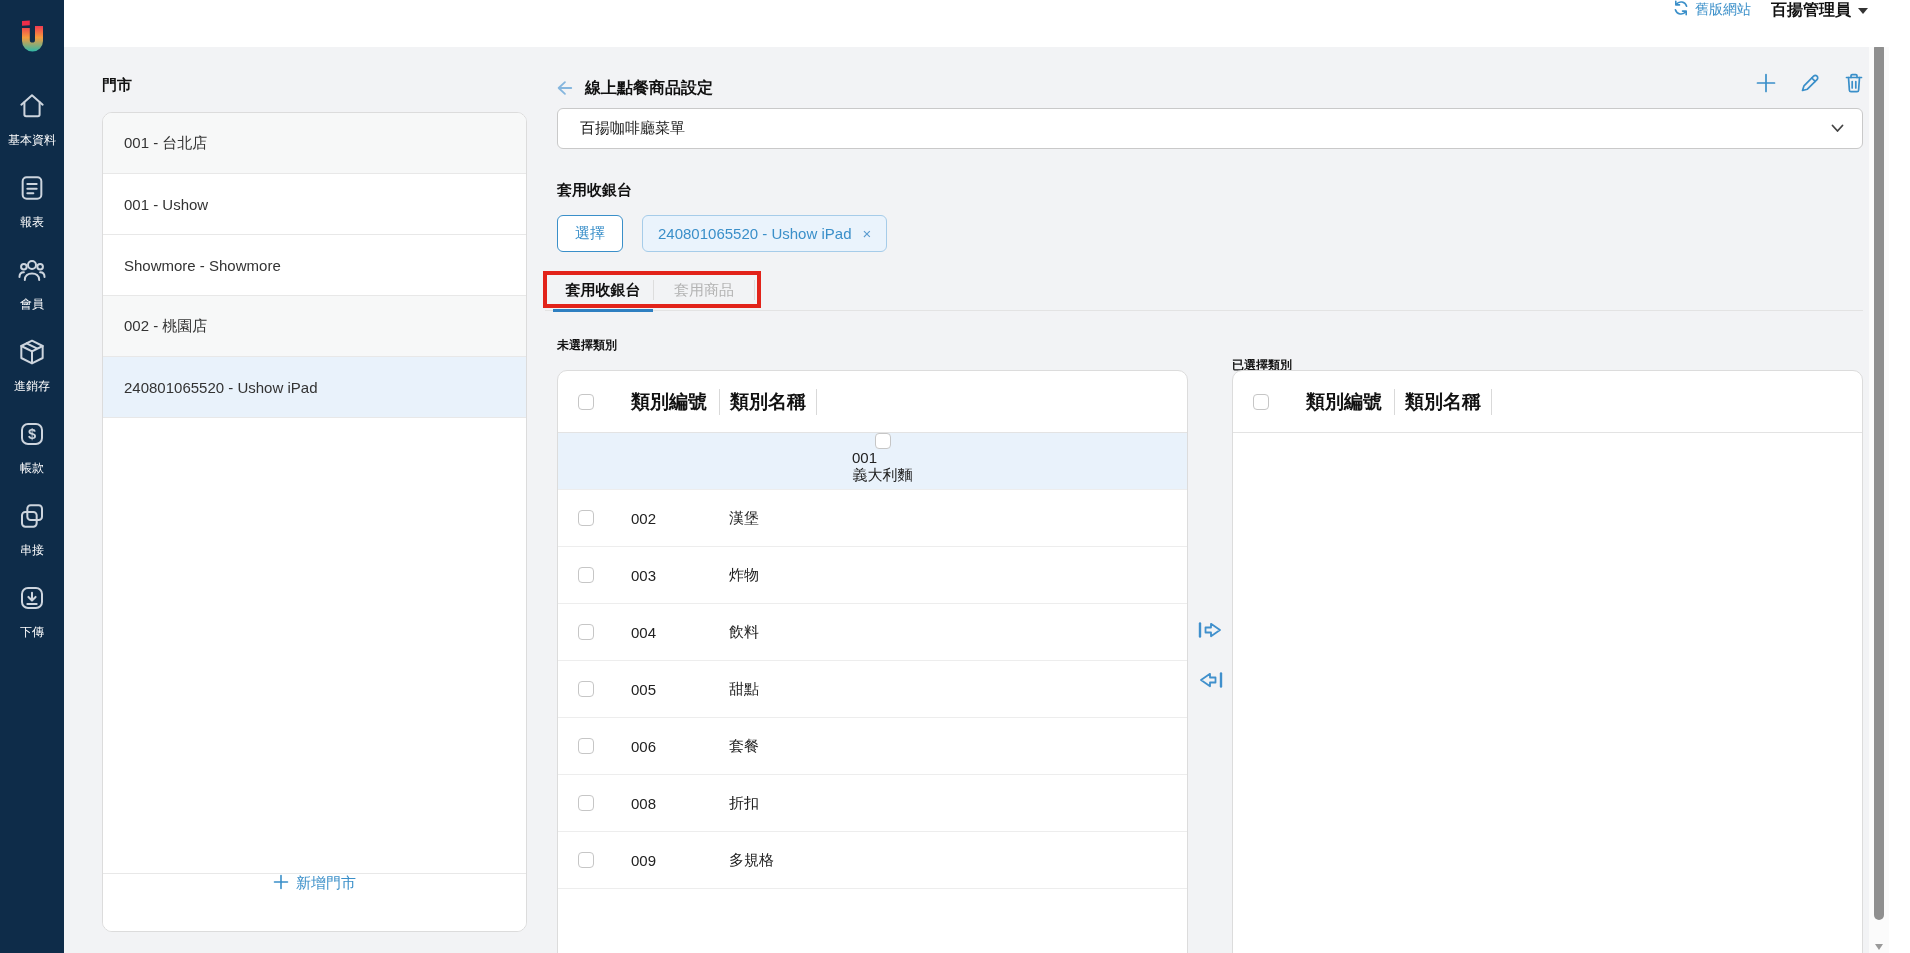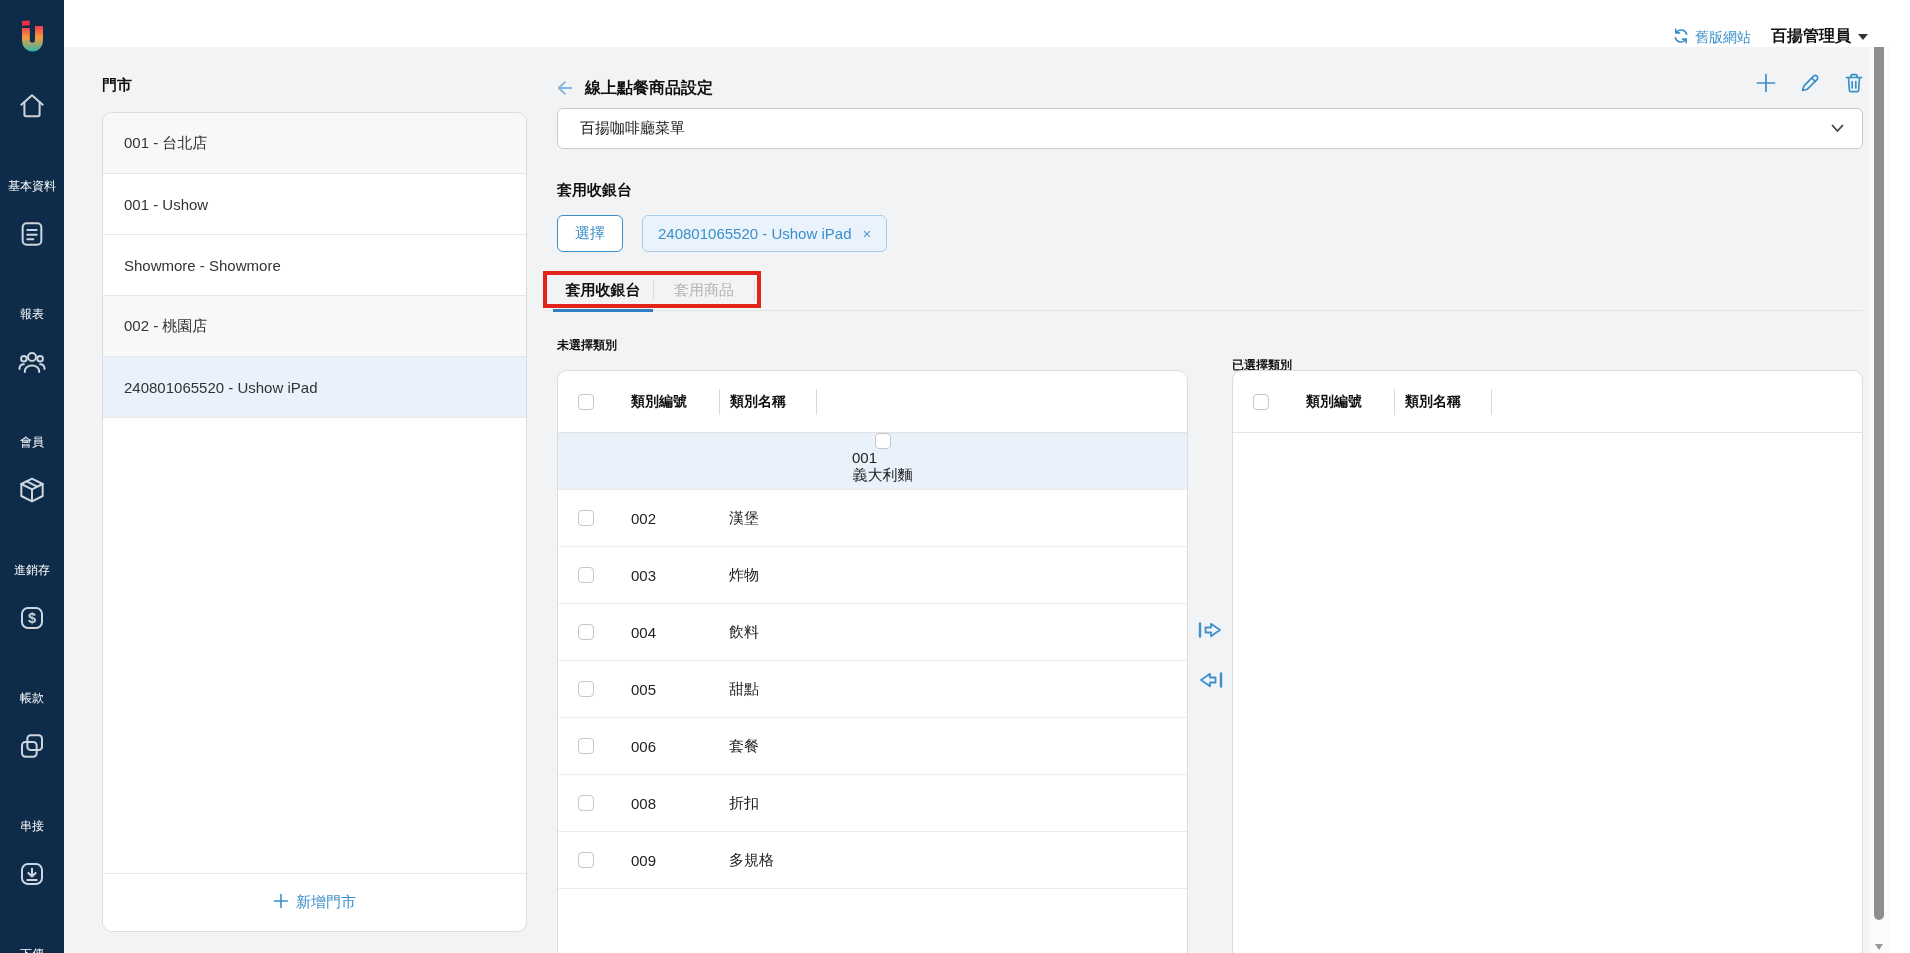--- a/index.html
+++ b/index.html
@@ -3,39 +3,39 @@
 <meta charset="utf-8">
 <style>
   * { margin:0; padding:0; box-sizing:border-box; }
   html,body { width:1910px; height:953px; }
   body { font-family:"Liberation Sans","DejaVu Sans",sans-serif; background:#f2f3f5; overflow:hidden; position:relative; }
   #app { position:absolute; inset:0; width:1910px; height:953px; }
 
   
   .sidebar { position:absolute; left:0; top:0; width:64px; height:953px; background:#0e2c49; display:flex; flex-direction:column; align-items:center; z-index:20; }
   .logo { margin-top:18px; margin-bottom:26px; }
-  .nav-item { display:flex; flex-direction:column; align-items:center; margin-bottom:23px; cursor:pointer;gap:46px; }
+  .nav-item { display:flex; flex-direction:column; align-items:center; margin-bottom:23px; cursor:pointer; }
   .nav-item svg { stroke:#cdd5de; fill:none; stroke-width:1.5; stroke-linecap:round; stroke-linejoin:round; }
   .nav-label { color:#ffffff; font-size:12px; margin-top:6px; white-space:nowrap; }
 
   
-  .topbar { position:absolute; left:64px; top:0; width:1846px; height:47px; background:#ffffff; display:flex; align-items:flex-end; justify-content:flex-end; padding-right:42px; gap:20px; z-index:5; }
+  .topbar { position:absolute; left:64px; top:0; width:1846px; height:47px; background:#ffffff; display:flex; align-items:flex-start; justify-content:flex-end; padding-right:42px; gap:20px; z-index:5; }
   .old-site { display:flex; align-items:center; gap:6px; color:#3a8fc9; font-size:14px; cursor:pointer; }
   .old-site svg { stroke:#3a8fc9; fill:none; stroke-width:1.6; stroke-linecap:round; stroke-linejoin:round; }
   .user-menu { display:flex; align-items:center; gap:7px; color:#111; font-size:16px; font-weight:bold; cursor:pointer; }
   .caret-down { width:0; height:0; border-left:5px solid transparent; border-right:5px solid transparent; border-top:6px solid #333; }
 
   
   .stores-title { position:absolute; left:102px; top:76px; font-size:15px; font-weight:bold; color:#111; }
   .store-panel { position:absolute; left:102px; top:112px; width:425px; height:820px; background:#fff; border:1px solid #dcdcdc; border-radius:10px; display:flex; flex-direction:column; overflow:hidden; }
   .store-list { flex:1; }
   .store-row { height:61px; display:flex; align-items:center; padding-left:21px; border-bottom:1px solid #e8e8e8; font-size:15px; color:#333; cursor:pointer; background:#fff; }
   .store-row.gray { background:#f7f8f8; }
   .store-row.selected { background:#e9f2fb; }
-  .add-store { height:58px; border-top:1px solid #e8e8e8; display:flex; align-items:center; justify-content:center; gap:7px; color:#3a8fc9; font-size:15px; cursor:pointer; background:#fff; }
+  .add-store { height:58px; border-top:1px solid #e8e8e8; display:flex; justify-content:center; gap:7px; color:#3a8fc9; font-size:15px; cursor:pointer; background:#fff; }
   .add-store svg { stroke:#3a8fc9; stroke-width:1.6; stroke-linecap:round; }
 
   
   .back-arrow { position:absolute; left:555px; top:79px; cursor:pointer; }
   .back-arrow svg { stroke:#85b6de; fill:none; stroke-width:2; stroke-linecap:round; stroke-linejoin:round; }
   .page-title { position:absolute; left:585px; top:78px; font-size:16px; font-weight:bold; color:#111; }
   .header-actions { position:absolute; left:1756px; top:72px; display:flex; gap:23px; align-items:center; }
   .header-actions .act { cursor:pointer; }
   .header-actions svg { stroke:#3a8fc9; fill:none; stroke-width:1.7; stroke-linecap:round; stroke-linejoin:round; }
 
@@ -58,21 +58,21 @@
   .tab-divider { width:1px; height:20px; background:#ddd; align-self:center; }
   .red-box { position:absolute; left:543px; top:271px; width:218px; height:37px; border:4px solid #e2231a; z-index:10; pointer-events:none; }
 
   
   .section-title { position:absolute; top:337px; font-size:12px; font-weight:bold; color:#111; }
   .section-title.left { left:557px; }
   .section-title.right { left:1232px;margin-top:20px; }
   .cat-table { position:absolute; top:370px; width:631px; height:601px; background:#fff; border:1px solid #dcdcdc; border-radius:10px; overflow:hidden; }
   .cat-table.left { left:557px; }
   .cat-table.right { left:1232px; }
-  .thead { height:62px; display:flex; align-items:center; padding-left:20px; border-bottom:1px solid #e3e3e3; font-size:14px; font-weight:bold; color:#111; }
+  .thead { height:62px; display:flex; align-items:center; padding-left:20px; border-bottom:1px solid #e3e3e3; font-size:19px; font-weight:bold; color:#111; }
   .th-code { margin-left:37px; width:88px; }
   .th-name { margin-left:10px; width:86px; }
   .v-div { width:1px; height:26px; background:#d9d9d9; }
   .cb { width:16px; height:16px; border:1px solid #c6c6c6; border-radius:4px; background:#fff; flex:0 0 auto; cursor:pointer; }
   .trow { height:57px; display:flex; align-items:center; padding-left:20px; border-bottom:1px solid #ededed; font-size:15px; color:#222; background:#fff; }
   .trow.highlight { background:#e9f2fb;flex-direction:column; }
   .cell-code { margin-left:37px; width:98px; }
   .cell-name { flex:1; }
 
   

